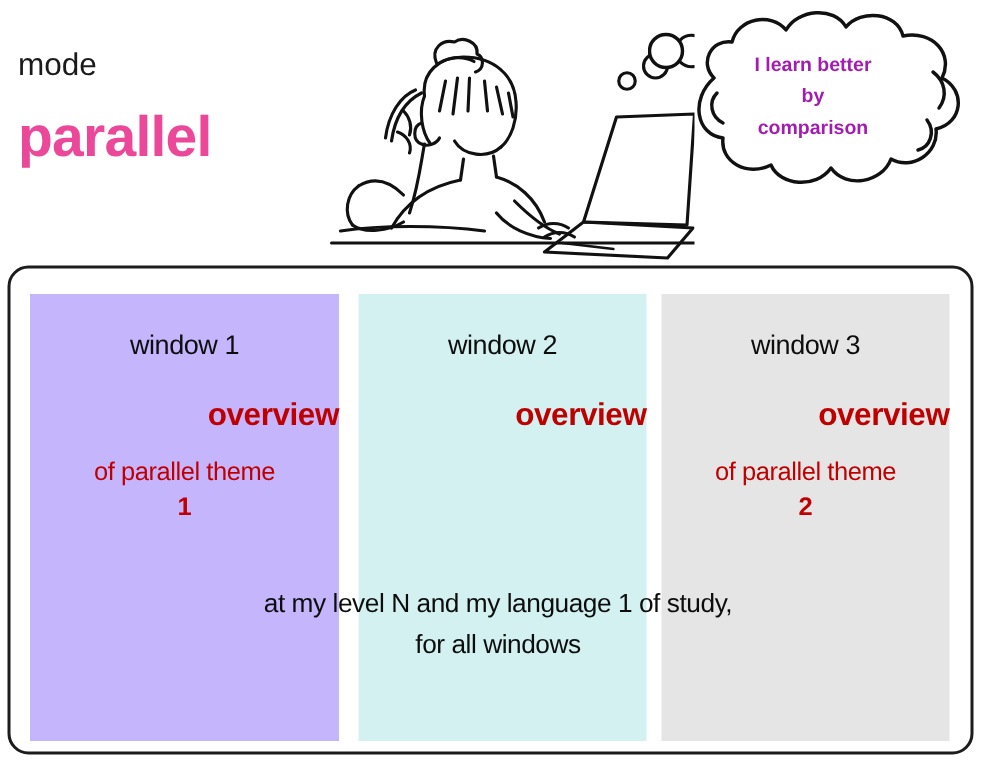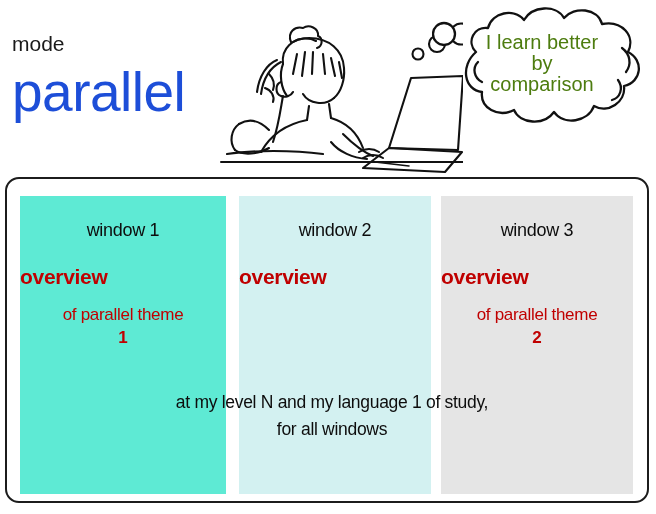--- a/index.html
+++ b/index.html
@@ -31,24 +31,24 @@
     font-size: 21px;
     line-height: 24px;
     color: #1a1a1a;
     letter-spacing: 0px;
     white-space: nowrap;
   }
   #mode-value {
     position: absolute;
     left: 12px;
     top: 66px;
-    font-size: 55px;
+    font-size: 38px;
     line-height: 52px;
-    font-weight: normal;
-    color: #1d4ed8;
+    font-weight: bold;
+    color: #ec4899;
     letter-spacing: -0.5px;
     white-space: nowrap;
   }
 
   
   #illustration {
     position: absolute;
     left: 213px;
     top: 2px;
     width: 250px;
@@ -64,23 +64,24 @@
     width: 222px;
     height: 128px;
   }
   #thought-bubble svg { display: block; }
   #bubble-text {
     position: absolute;
     left: 462px;
     top: 32px;
     width: 160px;
     text-align: center;
-    font-size: 20px;
+    font-size: 13px;
     line-height: 21px;
-    color: #4d7c0f;
+    color: #a21caf;
+    font-weight: bold;
   }
 
   
   #windows-container {
     position: absolute;
     left: 5px;
     top: 177px;
     width: 644px;
     height: 326px;
     box-sizing: border-box;
@@ -89,33 +90,33 @@
     background: #ffffff;
   }
 
   .window-panel {
     position: absolute;
     top: 17px;
     height: 298px;
     box-sizing: border-box;
     padding-top: 22px;
   }
-  #panel-1 { left: 13px;  width: 206px; background: #5eead4; }
+  #panel-1 { left: 13px;  width: 206px; background: #c4b5fd; }
   #panel-2 { left: 232px; width: 192px; background: #d3f1f1; }
   #panel-3 { left: 434px; width: 192px; background: #e5e5e5; }
 
   .window-title {
     text-align: center;
     font-size: 18px;
     line-height: 24px;
     color: #0d0d0d;
     letter-spacing: -0.3px;
   }
   .overview-label {
-    text-align: left;
+    text-align: right;
     font-size: 21px;
     line-height: 26px;
     font-weight: bold;
     color: #bf0000;
     margin-top: 22px;
     letter-spacing: -0.3px;
   }
   .overview-sub {
     text-align: center;
     font-size: 17px;

